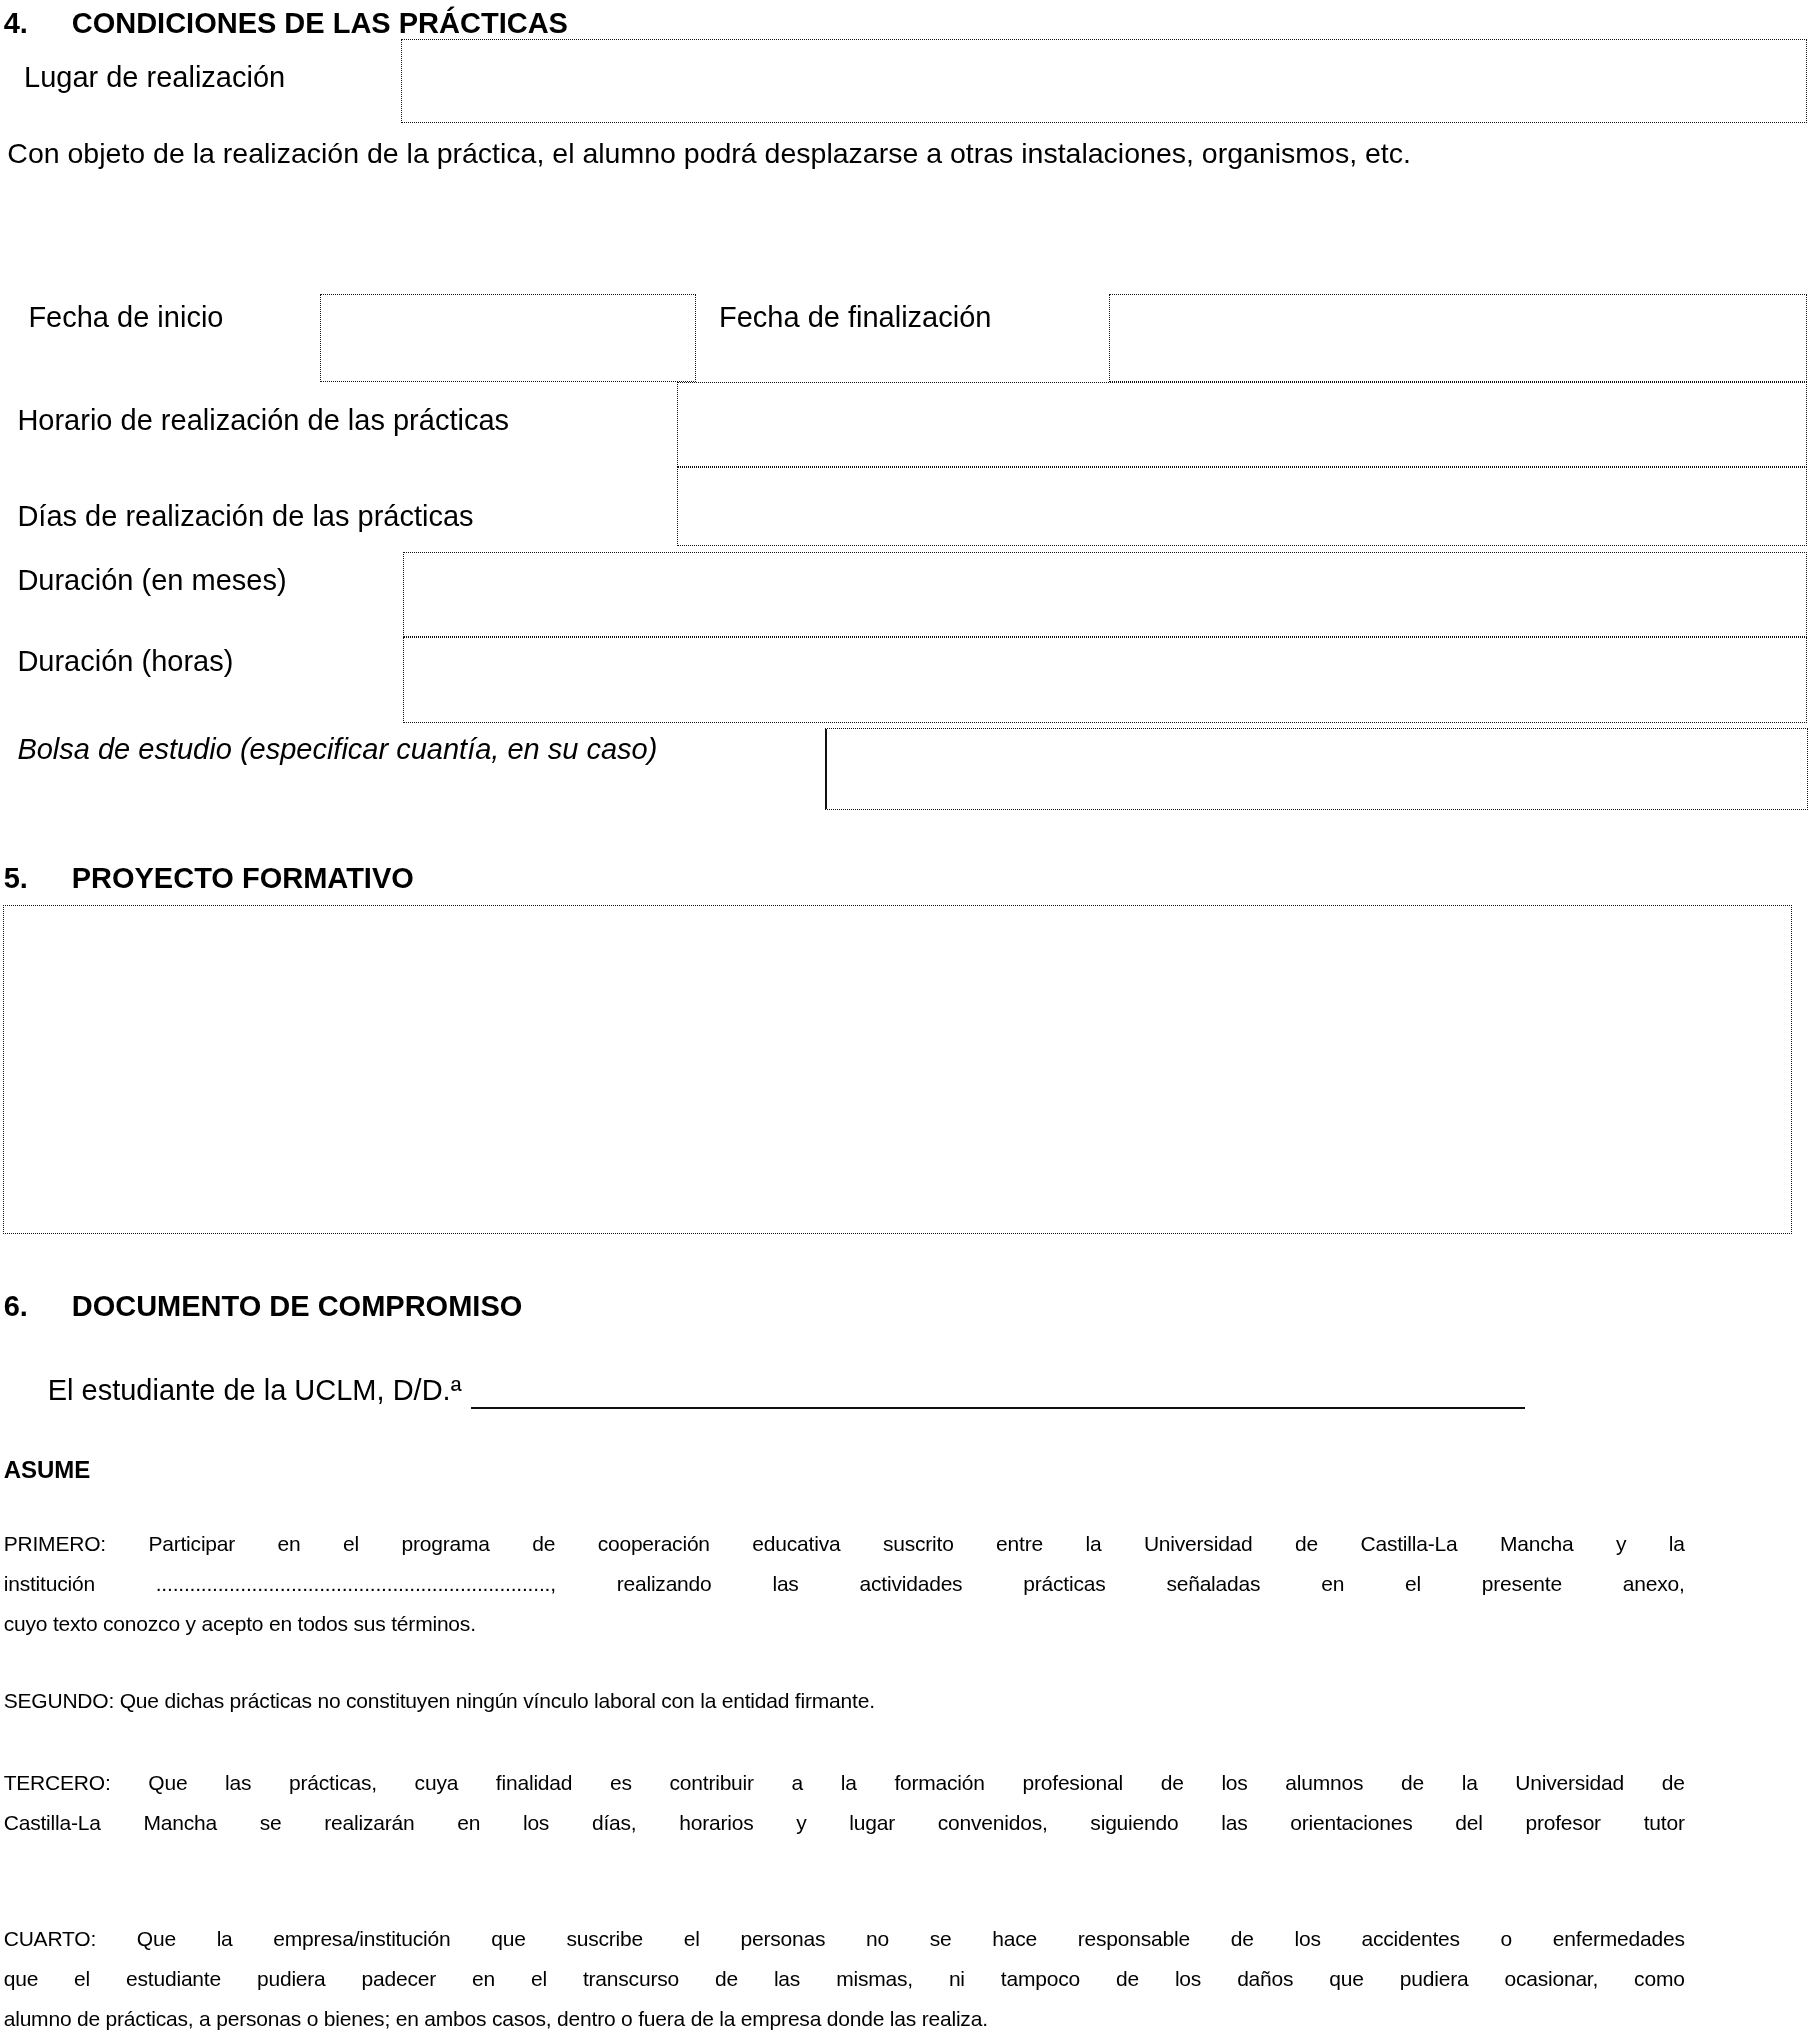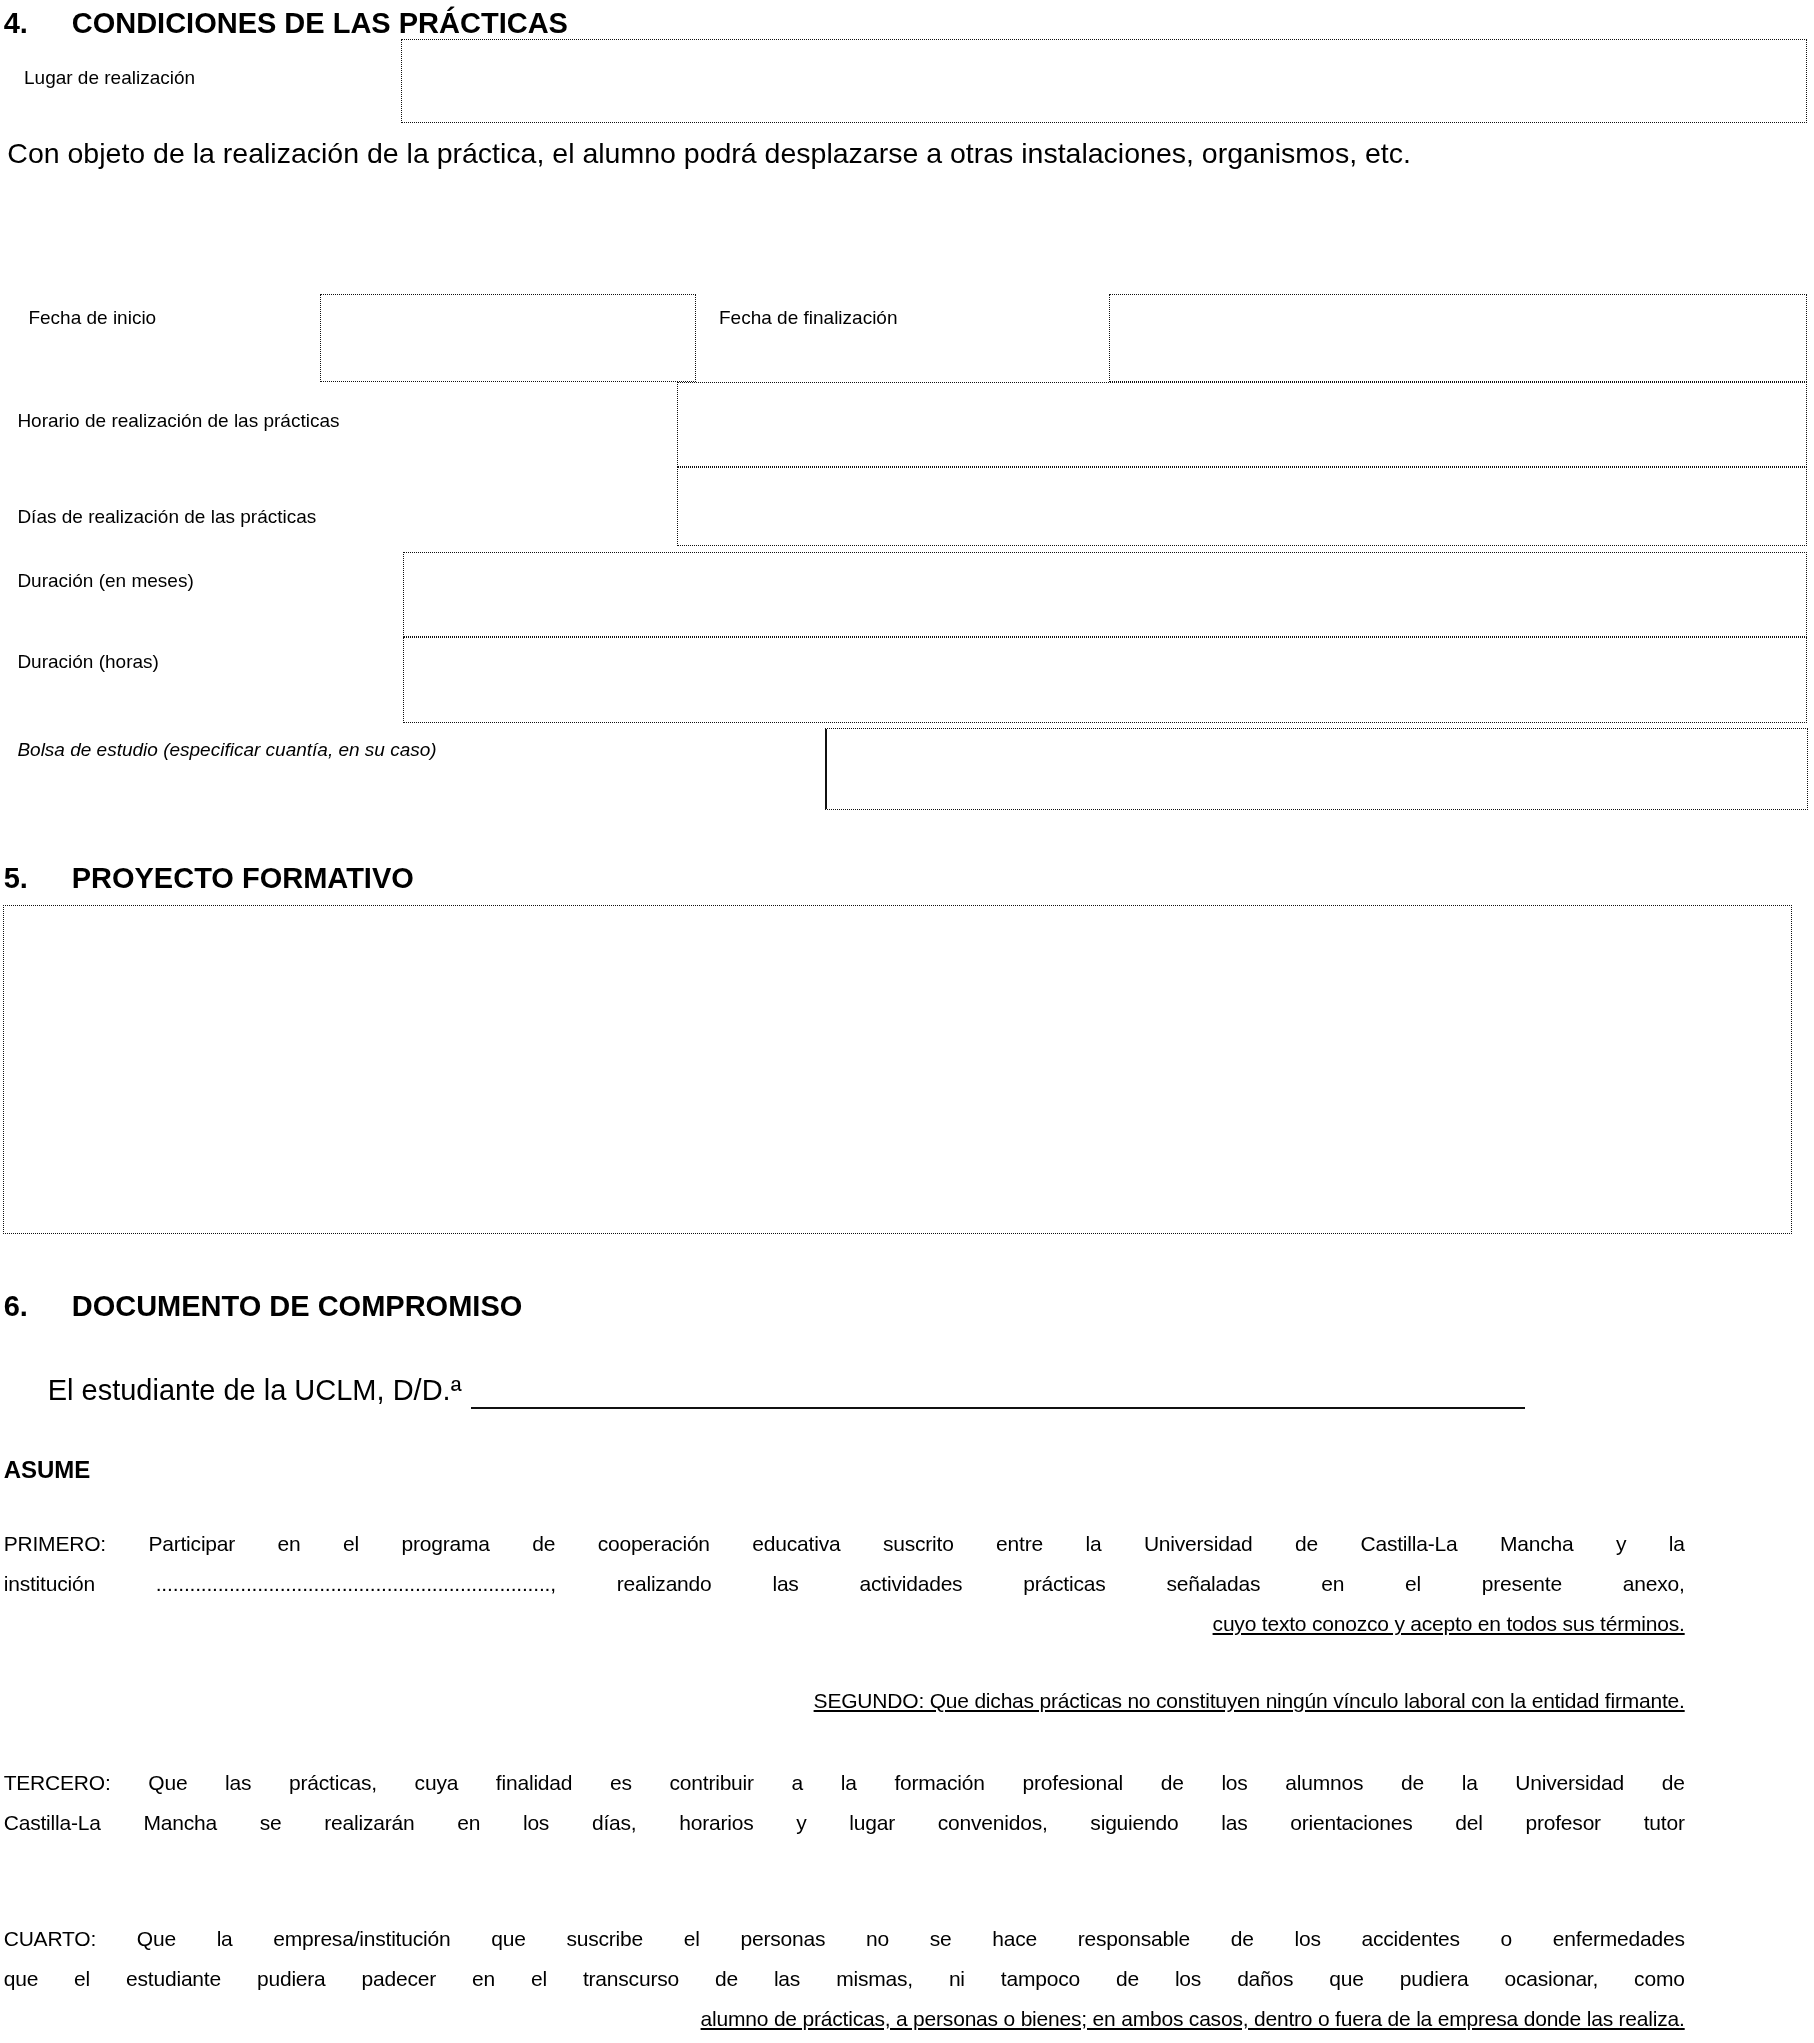--- a/index.html
+++ b/index.html
@@ -4,35 +4,35 @@
 <style>
   html,body{margin:0;padding:0;background:#ffffff;}
   body{font-family:"Liberation Sans","DejaVu Sans",sans-serif;color:#000;}
   #page{position:relative;width:1815px;height:2043px;background:#fff;overflow:hidden;}
 
   .abs{position:absolute;}
 
   .heading{display:flex;font-weight:bold;font-size:29px;line-height:35px;white-space:nowrap;}
   .heading .num{width:68px;flex:0 0 68px;}
 
-  .flabel{font-size:19px;line-height:33px;white-space:nowrap;}
+  .flabel{font-size:29px;line-height:33px;white-space:nowrap;}
 
   .note{font-size:28.5px;line-height:35px;white-space:nowrap;}
 
   .box{box-sizing:border-box;border:1.8px dotted #111;background:#fff;font-size:27.5px;padding:3.7px 7.3px;overflow:hidden;}
   .box.solid-left{border-left:2.8px solid #111;}
 
   .student-line{display:flex;align-items:flex-end;font-size:29px;line-height:37px;white-space:nowrap;}
   .sigline{display:inline-block;width:1054px;height:31px;border-bottom:2.8px solid #111;margin-left:9.2px;}
 
   .asume{font-size:24px;font-weight:bold;line-height:29px;}
 
   .para{width:1681px;font-size:21px;line-height:40px;letter-spacing:-0.2px;}
   .para .j{text-align:justify;text-align-last:justify;}
-  .para .jl{text-align:right;text-decoration:underline;}
+  .para .jl{text-align:left;}
 </style>
 </head>
 <body>
 
 <div id="page">
 
   <div class="abs heading" style="left:3.7px;top:5.5px;">
     <span class="num">4.</span>
     <span>CONDICIONES DE LAS PRÁCTICAS</span>
   </div>

